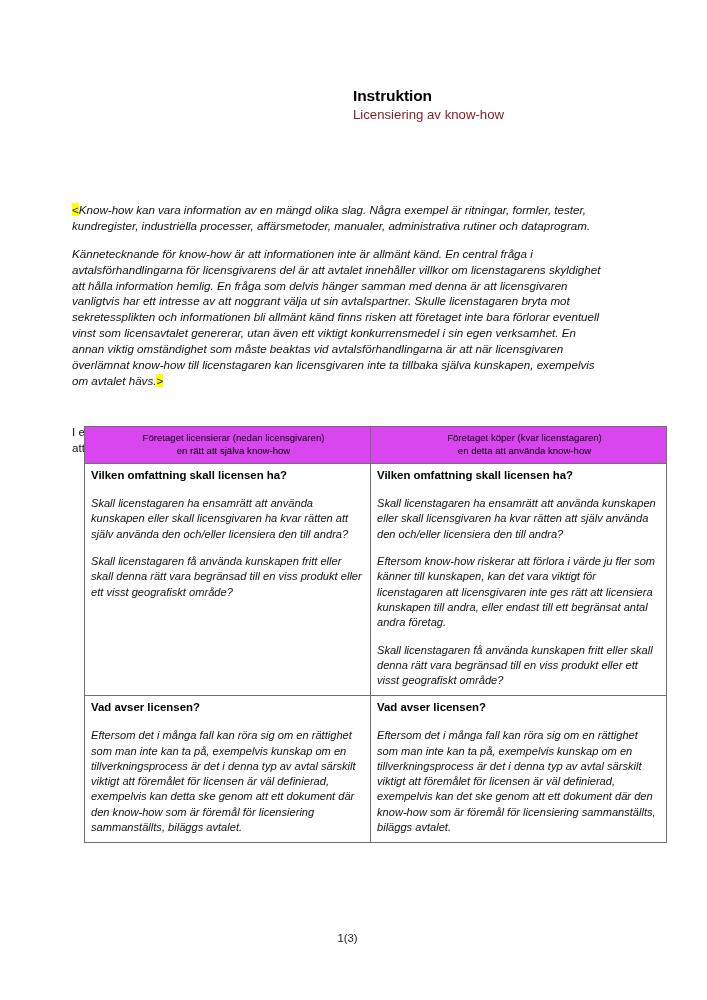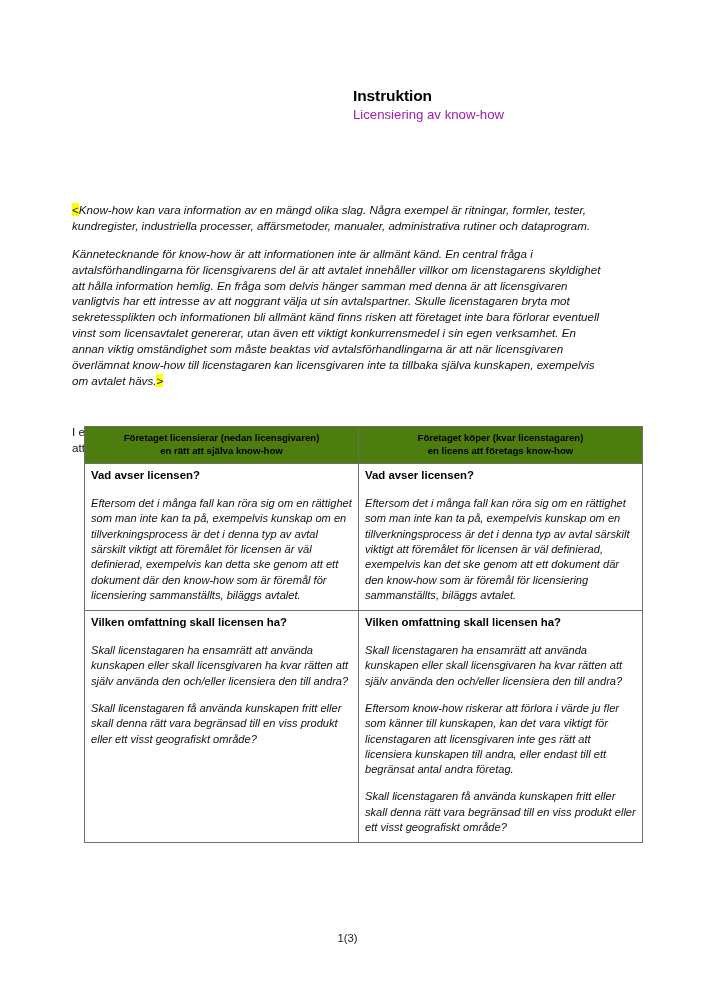--- a/index.html
+++ b/index.html
@@ -35,21 +35,21 @@
     font-size: 15.5px;
     font-weight: bold;
     line-height: 1.25;
     letter-spacing: -0.1px;
     color: #000;
   }
   .doc-subtitle {
     font-size: 13.2px;
     font-weight: normal;
     line-height: 1.3;
-    color: #a21caf;
+    color: #7f1d1d;
     margin-top: 1px;
   }
 
   
   .body-area {
     position: absolute;
     left: 72px;
     top: 202px;
     width: 532px;
   }
@@ -90,26 +90,26 @@
     border-collapse: collapse;
     width: 532px;
     table-layout: fixed;
   }
   table.matrix td, table.matrix th {
     border: 1px solid #6e6e6e;
     vertical-align: top;
     padding: 4px 6px 7px 6px;
   }
   table.matrix th {
-    background: #4d7c0f;
+    background: #d946ef;
     text-align: center;
     font-size: 9.6px;
-    font-weight: bold;
+    font-weight: normal;
     line-height: 1.32;
-    padding: 5px 6px 6px 6px;
+    padding: 5px 6px 6px 18px;
     color: #000;
   }
   td.col-left { width: 261px; }
   td.col-right { width: 271px; }
   th.col-left { width: 261px; }
   th.col-right { width: 271px; }
 
   .cell-head {
     font-size: 11.4px;
     font-weight: bold;
@@ -170,51 +170,51 @@
   <div class="tbl-wrap">
     <table class="matrix">
       <thead>
         <tr>
           <th class="col-left">
             <div>Företaget licensierar (nedan licensgivaren)</div>
             <div>en rätt att själva know-how</div>
           </th>
           <th class="col-right">
             <div>Företaget köper (kvar licenstagaren)</div>
-            <div>en licens att företags know-how</div>
+            <div>en detta att använda know-how</div>
           </th>
         </tr>
       </thead>
       <tbody>
-
-        <tr>
-          <td class="col-left cell-pad-bottom">
-            <p class="cell-head">Vad avser licensen?</p>
-            <p class="cell-para first">Eftersom det i många fall kan röra sig om en rättighet som man inte kan ta på, exempelvis kunskap om en tillverkningsprocess är det i denna typ av avtal särskilt viktigt att föremålet för licensen är väl definierad, exempelvis kan detta ske genom att ett dokument där den know-how som är föremål för licensiering sammanställts, biläggs avtalet.</p>
-          </td>
-          <td class="col-right cell-pad-bottom">
-            <p class="cell-head">Vad avser licensen?</p>
-            <p class="cell-para first">Eftersom det i många fall kan röra sig om en rättighet som man inte kan ta på, exempelvis kunskap om en tillverkningsprocess är det i denna typ av avtal särskilt viktigt att föremålet för licensen är väl definierad, exempelvis kan det ske genom att ett dokument där den know-how som är föremål för licensiering sammanställts, biläggs avtalet.</p>
-          </td>
-        </tr>
 
         <tr>
           <td class="col-left cell-pad-bottom">
             <p class="cell-head">Vilken omfattning skall licensen ha?</p>
             <p class="cell-para first">Skall licenstagaren ha ensamrätt att använda kunskapen eller skall licensgivaren ha kvar rätten att själv använda den och/eller licensiera den till andra?</p>
             <p class="cell-para">Skall licenstagaren få använda kunskapen fritt eller skall denna rätt vara begränsad till en viss produkt eller ett visst geografiskt område?</p>
           </td>
           <td class="col-right cell-pad-bottom">
             <p class="cell-head">Vilken omfattning skall licensen ha?</p>
             <p class="cell-para first">Skall licenstagaren ha ensamrätt att använda kunskapen eller skall licensgivaren ha kvar rätten att själv använda den och/eller licensiera den till andra?</p>
             <p class="cell-para">Eftersom know-how riskerar att förlora i värde ju fler som känner till kunskapen, kan det vara viktigt för licenstagaren att licensgivaren inte ges rätt att licensiera kunskapen till andra, eller endast till ett begränsat antal andra företag.</p>
             <p class="cell-para">Skall licenstagaren få använda kunskapen fritt eller skall denna rätt vara begränsad till en viss produkt eller ett visst geografiskt område?</p>
           </td>
         </tr>
 
+        <tr>
+          <td class="col-left cell-pad-bottom">
+            <p class="cell-head">Vad avser licensen?</p>
+            <p class="cell-para first">Eftersom det i många fall kan röra sig om en rättighet som man inte kan ta på, exempelvis kunskap om en tillverkningsprocess är det i denna typ av avtal särskilt viktigt att föremålet för licensen är väl definierad, exempelvis kan detta ske genom att ett dokument där den know-how som är föremål för licensiering sammanställts, biläggs avtalet.</p>
+          </td>
+          <td class="col-right cell-pad-bottom">
+            <p class="cell-head">Vad avser licensen?</p>
+            <p class="cell-para first">Eftersom det i många fall kan röra sig om en rättighet som man inte kan ta på, exempelvis kunskap om en tillverkningsprocess är det i denna typ av avtal särskilt viktigt att föremålet för licensen är väl definierad, exempelvis kan det ske genom att ett dokument där den know-how som är föremål för licensiering sammanställts, biläggs avtalet.</p>
+          </td>
+        </tr>
+
 
       </tbody>
     </table>
   </div>
 
   <div class="footer">
     <span class="page-num">1(3)</span>
   </div>
 
 </div>

